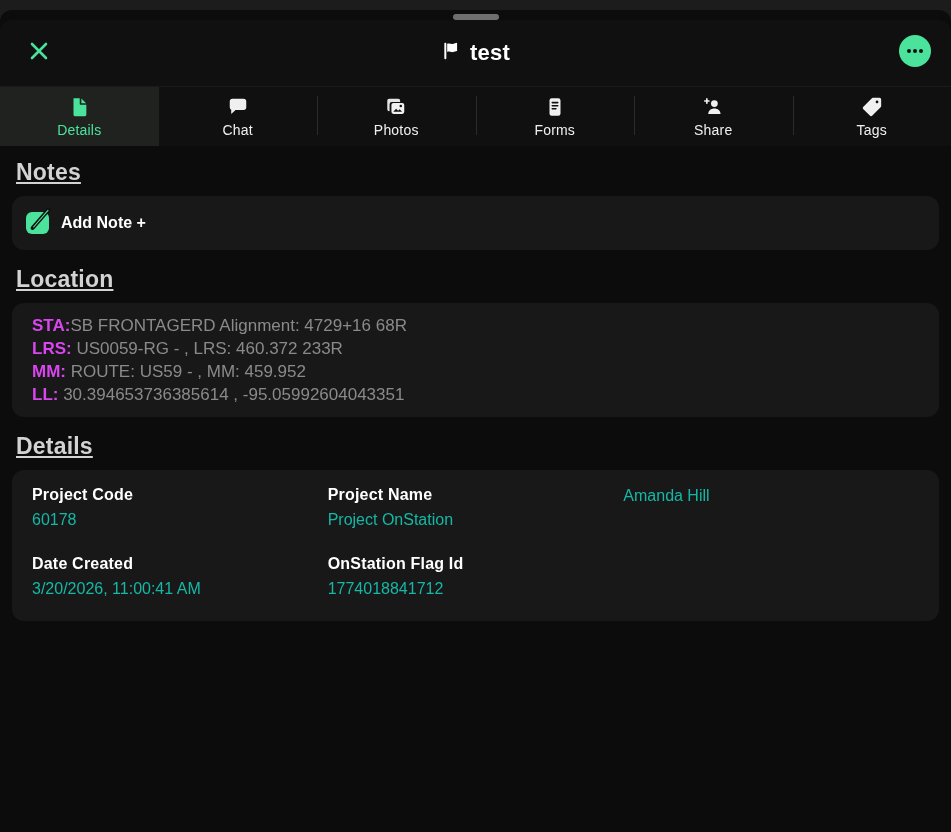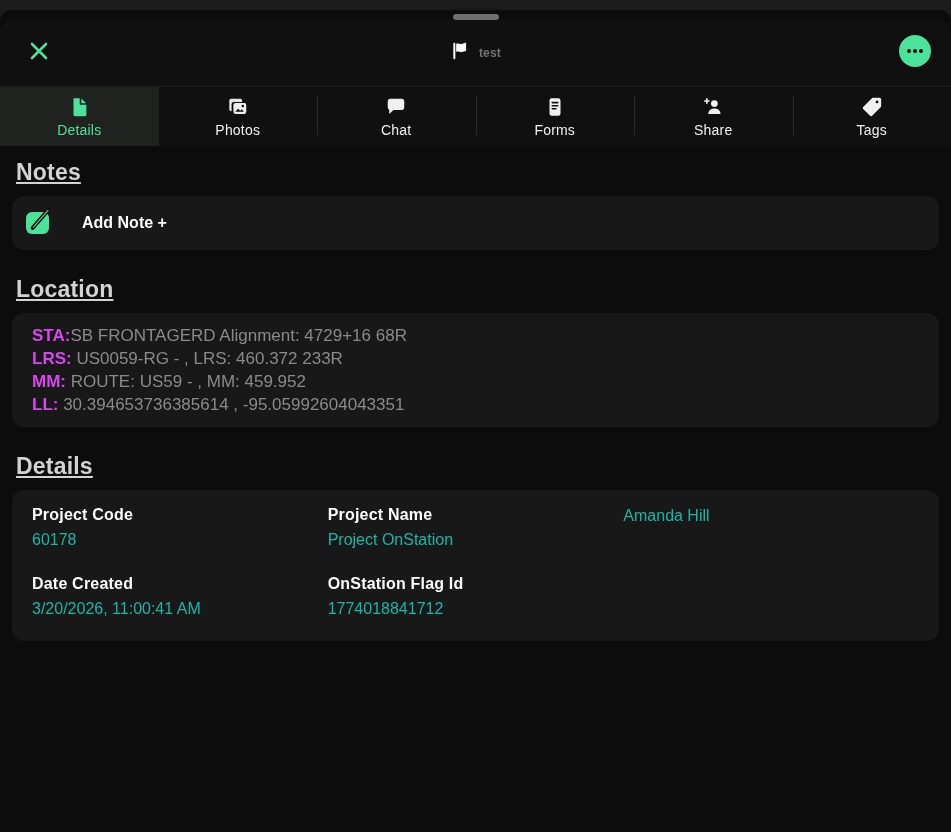--- a/index.html
+++ b/index.html
@@ -23,21 +23,21 @@
     height:66px; background:#101010; border-radius:12px 12px 0 0;
     display:flex; align-items:center; position:relative;
     padding:0 20px 0 26px; flex:0 0 auto;
   }
   .close-btn { width:26px; height:26px; display:flex; align-items:center; justify-content:center; cursor:pointer; }
   .title-wrap {
     position:absolute; left:0; right:0; top:0; bottom:0;
     display:flex; align-items:center; justify-content:center; gap:9px;
     pointer-events:none;
   }
-  .title { font-size:12px; font-weight:bold; color:#737373; letter-spacing:.2px; }
+  .title { font-size:22px; font-weight:bold; color:#ffffff; letter-spacing:.2px; }
   .menu-btn {
     margin-left:auto; width:32px; height:32px; border-radius:50%;
     display:flex; align-items:center; justify-content:center; cursor:pointer;
   }
   
   .tabbar {
     height:60px; background:#101010; display:flex; flex:0 0 auto;
     border-top:1px solid #1a1a1a;
   }
   .tab {
@@ -53,27 +53,27 @@
   .tab svg { display:block; }
   .tab.active { background:#1f221f; color:#4be39c; }
   .tab.active::before, .tab.active + .tab::before { display:none; }
   
   .content { flex:1 1 auto; background:#0c0c0c; overflow:hidden; }
   .section-heading {
     font-size:23px; font-weight:bold; color:#d3d3d3; letter-spacing:.2px;
     margin:13px 16px 10px;
     text-decoration:underline;
   }
-  .section-heading.mt-lg { margin-top:26px; }
+  .section-heading.mt-lg { margin-top:16px; }
   .card {
     background:#181818; border-radius:12px; margin:0 12px;
   }
   
   .add-note-row {
-    height:54px; display:flex; align-items:center; gap:28px; padding:0 12px;
+    height:54px; display:flex; align-items:center; gap:7px; padding:0 12px;
     cursor:pointer;
   }
   .add-note-label { font-size:16px; font-weight:bold; color:#fff; }
   
   .location-card { padding:11px 20px; }
   .loc-line { font-size:17px; line-height:23px; color:#8a8a8a; }
   .loc-label { font-weight:bold; color:#d946ef; }
   
   .details-card {
     padding:15px 20px 22px;
@@ -128,41 +128,41 @@
           <svg width="22" height="22" viewBox="0 0 24 24" fill="currentColor">
             <path d="M6 2.5h6.8v6.2a.8.8 0 0 0 .8.8H20v11a1.5 1.5 0 0 1-1.5 1.5h-11A1.5 1.5 0 0 1 6 20.5z"></path>
             <path d="M14.6 2.7 19.8 7.9h-5.2z"></path>
           </svg>
         </span>
         <span class="tab-label">Details</span>
       </div>
 
       <div class="tab">
         <span>
+          <svg width="22" height="22" viewBox="0 0 24 24" fill="currentColor">
+            <path d="M3 6a3 3 0 0 1 3-3h12a3 3 0 0 1 3 3v6.2a3 3 0 0 1-3 3H9.3L4.6 19.5v-4.6A3 3 0 0 1 3 12.2z"></path>
+          </svg>
+        </span>
+        <span class="tab-label">Chat</span>
+      </div>
+
+      <div class="tab">
+        <span>
           <svg width="22" height="22" viewBox="0 0 24 24">
             <path d="M4.5 3h10a2 2 0 0 1 2 2v1.5h-9A2.5 2.5 0 0 0 5 9v7.5h-.5a2 2 0 0 1-2-2V5a2 2 0 0 1 2-2z" fill="currentColor" opacity=".95"></path>
             <rect x="7" y="7.5" width="14" height="12" rx="2.2" fill="currentColor"></rect>
             <circle cx="17.2" cy="11" r="1.4" fill="#101010"></circle>
             <path d="M9 17.2l3.1-3.4 2.2 2.3 1.7-1.7 2.6 2.8z" fill="#101010"></path>
           </svg>
         </span>
         <span class="tab-label">Photos</span>
       </div>
 
       <div class="tab">
         <span>
-          <svg width="22" height="22" viewBox="0 0 24 24" fill="currentColor">
-            <path d="M3 6a3 3 0 0 1 3-3h12a3 3 0 0 1 3 3v6.2a3 3 0 0 1-3 3H9.3L4.6 19.5v-4.6A3 3 0 0 1 3 12.2z"></path>
-          </svg>
-        </span>
-        <span class="tab-label">Chat</span>
-      </div>
-
-      <div class="tab">
-        <span>
           <svg width="22" height="22" viewBox="0 0 24 24">
             <rect x="6" y="2.5" width="12" height="19" rx="2.4" fill="currentColor"></rect>
             <path d="M9 7.2h6M9 10.6h6M9 14h4" stroke="#101010" stroke-width="1.7" stroke-linecap="round" fill="none"></path>
           </svg>
         </span>
         <span class="tab-label">Forms</span>
       </div>
 
       <div class="tab">
         <span>

